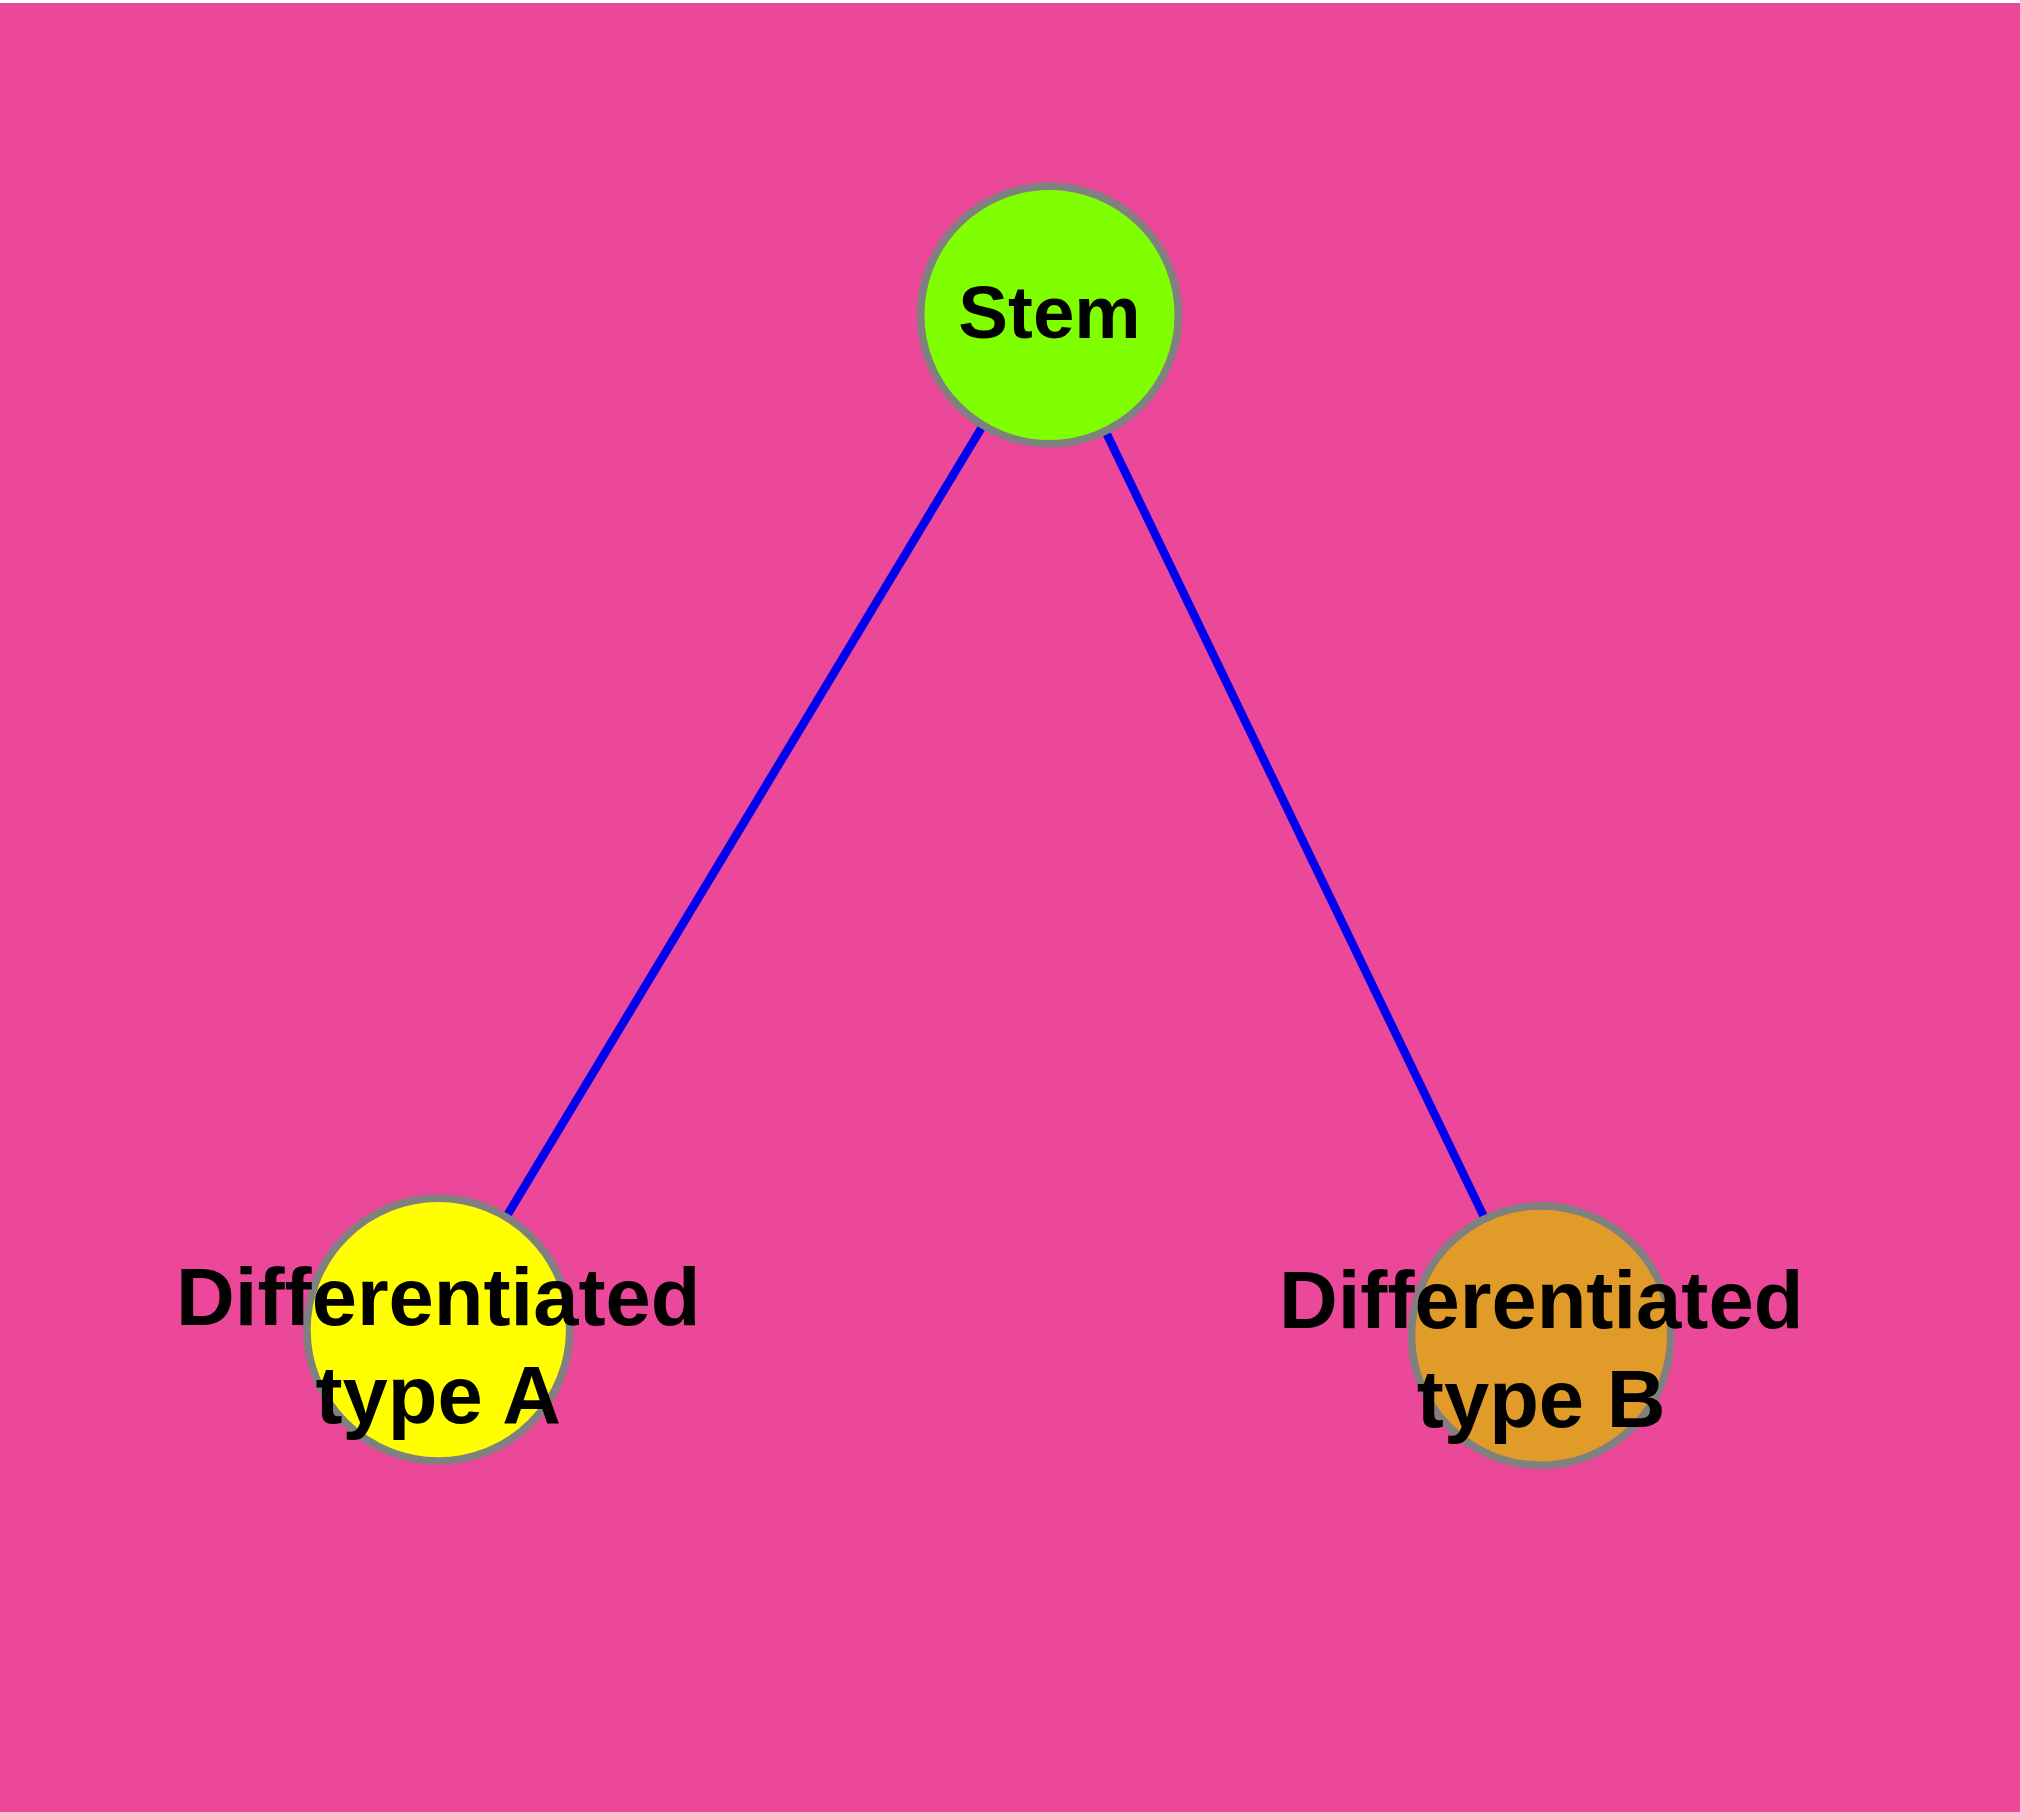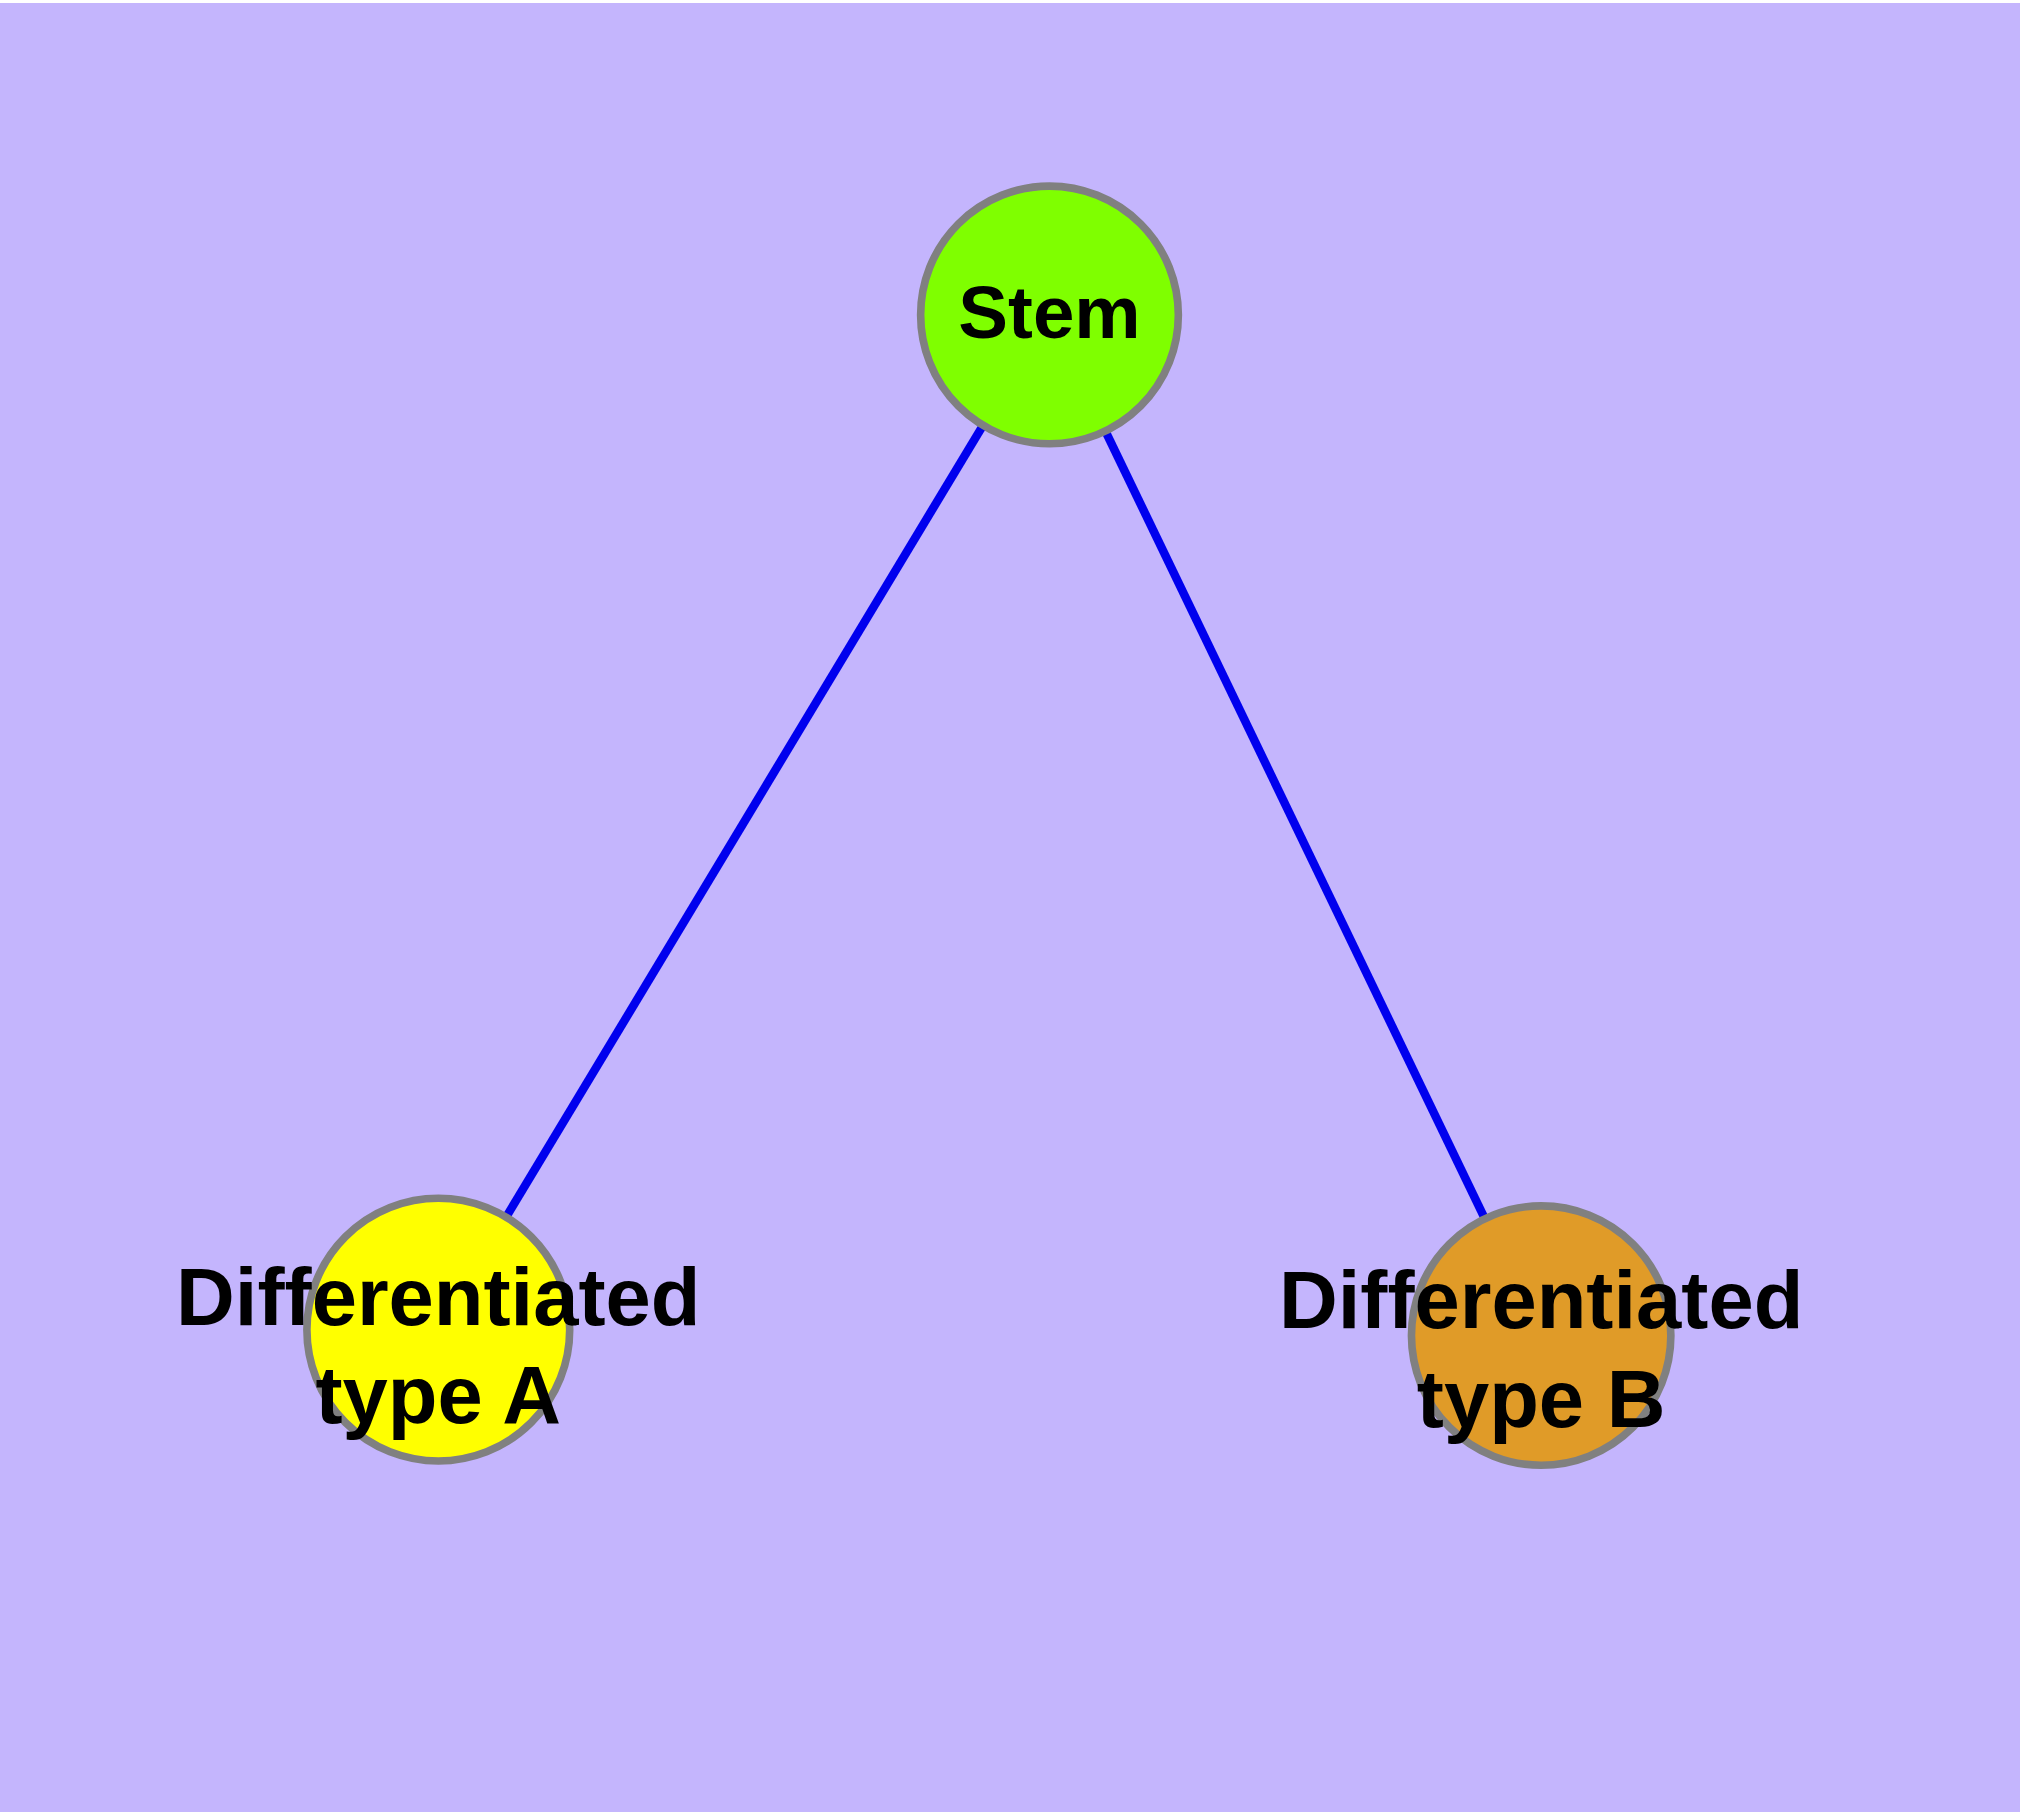--- a/index.html
+++ b/index.html
@@ -51,21 +51,21 @@
     font-size: 88px;
   }
   .label-diff {
     font-size: 96px;
   }
 </style>
 </head>
 <body>
 
 <div id="canvas">
-  <div id="plot-area" style="background: #c4b5fd;">
+  <div id="plot-area" style="background: #ec4899;">
     <svg id="graph-svg" viewBox="0 0 2384 2134">
 
       <g>
         <line class="edge-line" x1="1159.5728109010506" y1="498.2043624846635" x2="596.9750941469549" y2="1432.2258145715602" stroke="#0000ee" stroke-width="10"></line>
         <line class="edge-line" x1="1303.9673303589097" y1="504.93907888297804" x2="1751.5986740466237" y2="1434.1600061243707" stroke="#0000ee" stroke-width="10"></line>
       </g>
 
       <g>
 
         <g>

